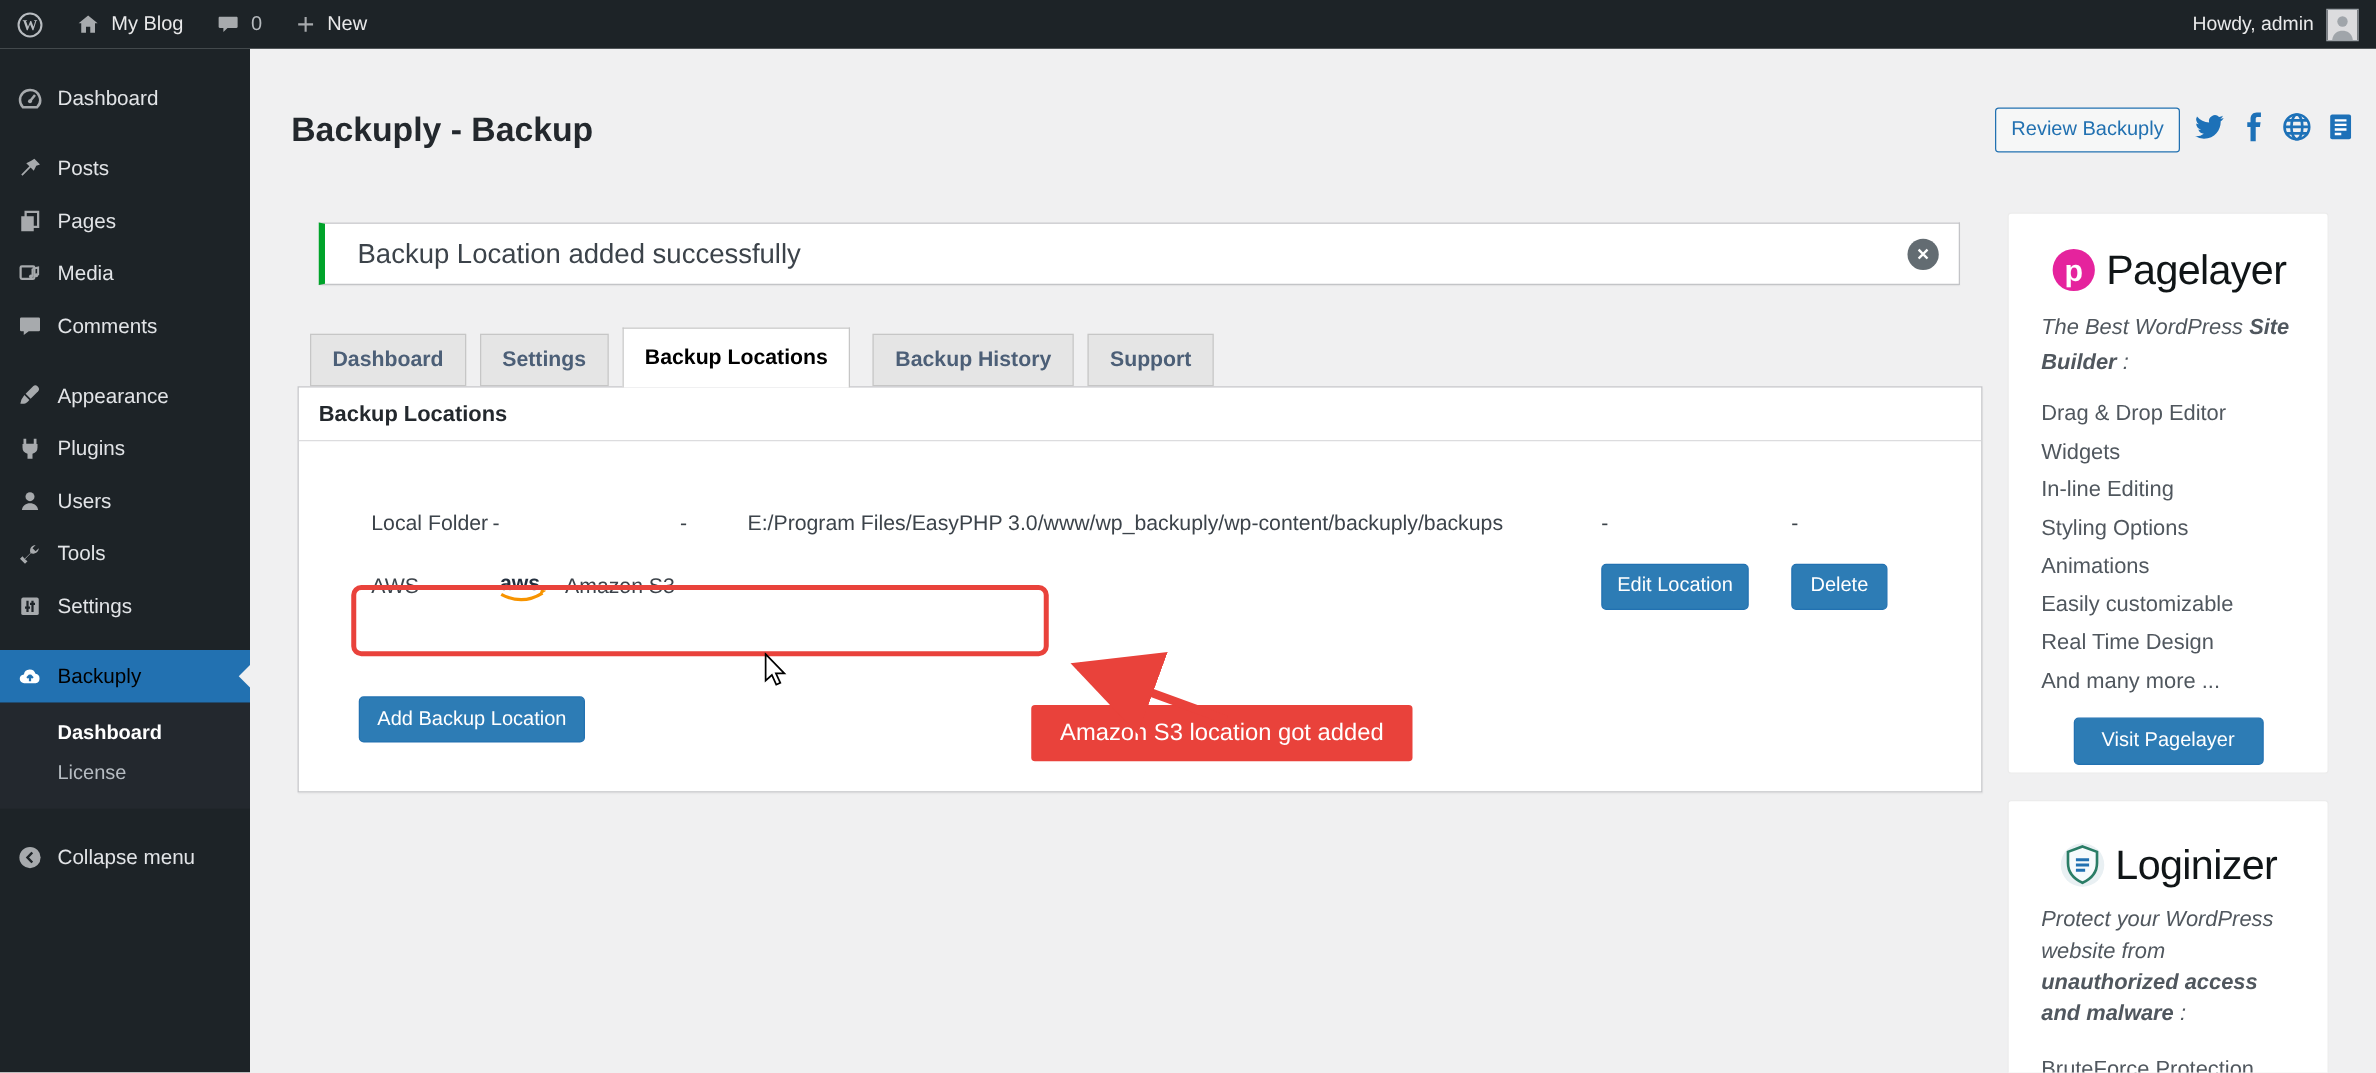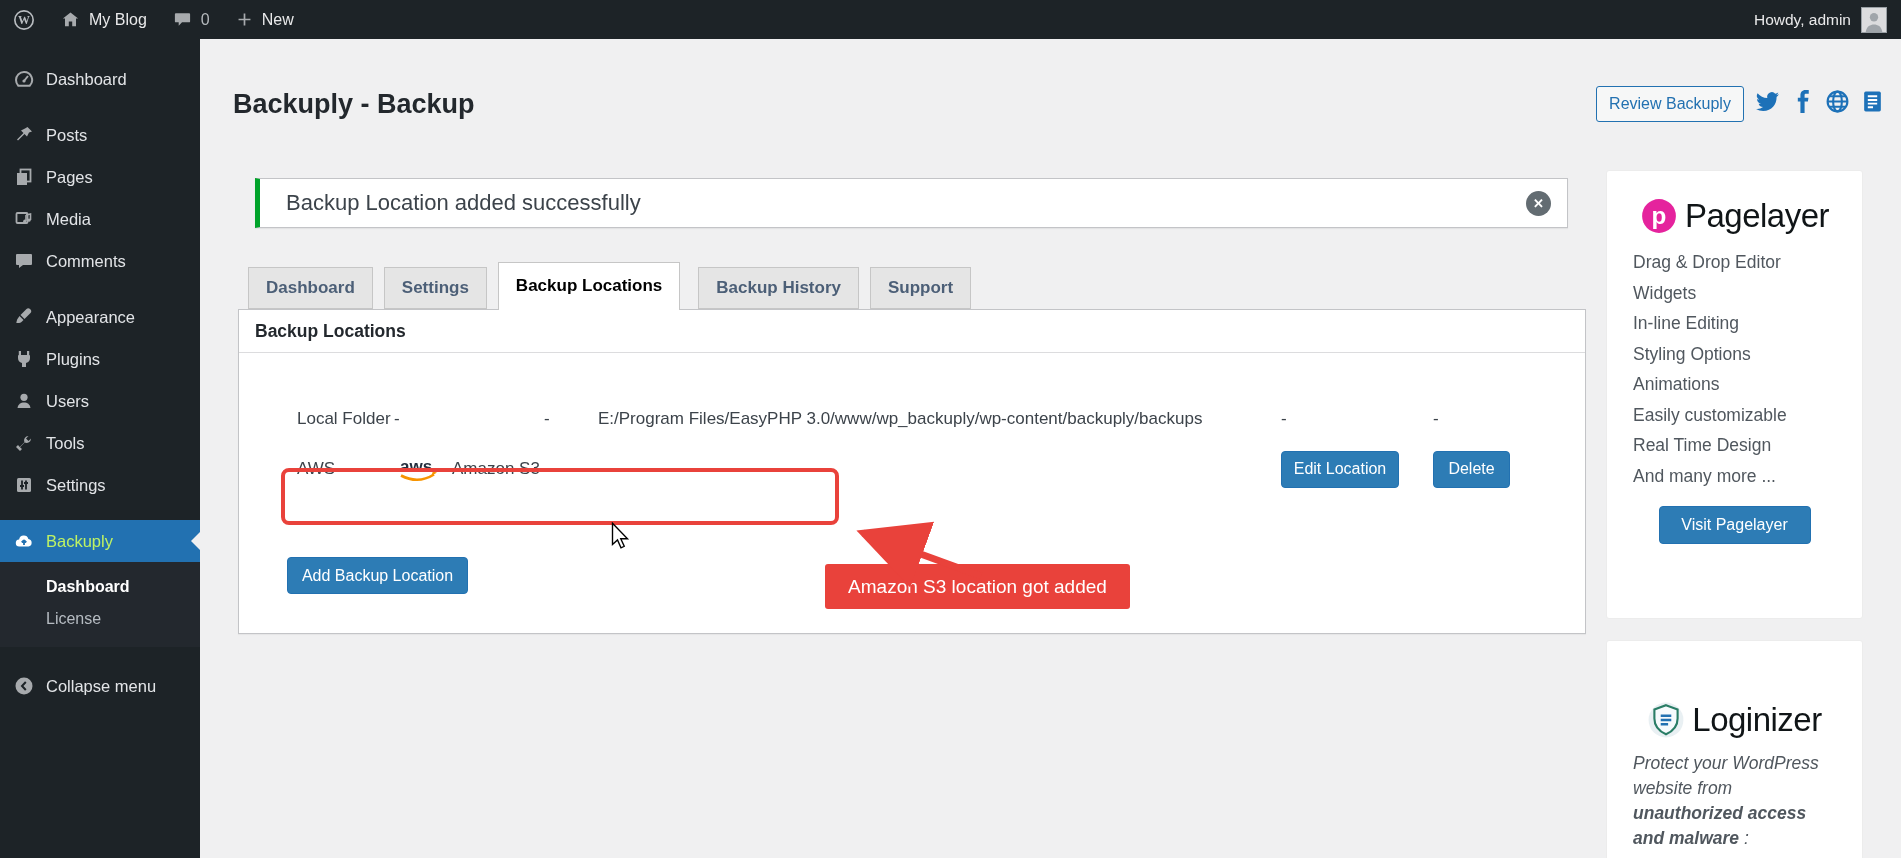--- a/index.html
+++ b/index.html
@@ -15,21 +15,21 @@
   .ab-right { margin-left:auto; display:flex; align-items:center; gap:10px; padding-right:14px; font-size:15.5px; }
   .avatar { width:26px; height:26px; border:1px solid #9aa0a5; }
 
   
   .sidebar { position:absolute; top:39px; left:0; width:200px; height:819px; background:#1d2327; padding-top:19px; z-index:50; }
   .menu-item { position:relative; display:flex; align-items:center; gap:12px; padding-left:14px;
                height:42px; color:#e2e4e7; font-size:16.5px; cursor:pointer; }
   .menu-item .mi { color:#a7aaad; width:20px; height:20px; flex:0 0 20px; }
   .menu-item svg { width:20px; height:20px; display:block; }
   .menu-sep { height:14px; }
-  .menu-item.active { background:#2271b1; color:#bef264; }
+  .menu-item.active { background:#2271b1; color:#000000; }
   .menu-item.active .mi { color:#fff; }
   .menu-item.active::after { content:""; position:absolute; right:0; top:50%; transform:translateY(-50%);
                border:9px solid transparent; border-right-color:#f0f0f1; }
   .submenu { background:#23282e; padding:9px 0 12px 0; }
   .submenu-item { padding:7px 0 7px 46px; font-size:16px; color:#b6bcc2; cursor:pointer; }
   .submenu-item.active { color:#fff; font-weight:bold; }
   .collapse { margin-top:18px; }
 
   
   .content { position:absolute; left:200px; top:39px; width:1701px; height:819px; }
@@ -86,21 +86,21 @@
            border-radius:3px; color:#50575e; }
   .promo.pagelayer { top:131px; height:449px; }
   .promo.loginizer { top:601px; height:300px; }
   .promo-logo { display:flex; align-items:center; justify-content:center; gap:7px; }
   .promo-logo svg { display:block; }
   .promo-name { font-size:33px; font-weight:500; color:#101517; letter-spacing:-0.5px; }
   .promo-tag { font-style:italic; font-size:17.5px; line-height:28px; margin:12px 0 0 26px; width:205px; }
   .promo-feats { margin:12px 0 0 26px; font-size:17.5px; line-height:30.5px; }
   .visit-btn { display:block; margin:15px auto 0 auto; width:152px; height:38px; }
   .pagelayer .promo-logo { padding-top:26px; }
-  .loginizer .promo-logo { padding-top:60px; }
+  .loginizer .promo-logo { padding-top:32px; }
   .loginizer .promo-tag { line-height:25px; }
   .loginizer .promo-feats { margin-top:16px; line-height:33px; }
 </style>
 </head>
 <body>
 
 <div class="adminbar">
   <div class="ab-item">
     <svg viewBox="0 0 24 24" width="22" height="22">
       <circle cx="12" cy="12" r="10" fill="none" stroke="#b8bcc0" stroke-width="1.8"></circle>
@@ -365,20 +365,25 @@
   </div>
 
   <div class="promo pagelayer">
     <div class="promo-logo">
       <svg width="38" height="38" viewBox="0 0 36 36">
         <circle cx="18" cy="18" r="16" fill="#e5239d"></circle>
         <text x="18" y="26" text-anchor="middle" font-size="23" font-weight="bold" fill="#fff">p</text>
       </svg>
       <span class="promo-name">Pagelayer</span>
     </div>
+    <div class="promo-tag">
+      <span>The Best WordPress</span>
+      <b>Site Builder</b>
+      <span>:</span>
+    </div>
     <div class="promo-feats">
       <div>Drag &amp; Drop Editor</div>
       <div>Widgets</div>
       <div>In-line Editing</div>
       <div>Styling Options</div>
       <div>Animations</div>
       <div>Easily customizable</div>
       <div>Real Time Design</div>
       <div>And many more ...</div>
     </div>

